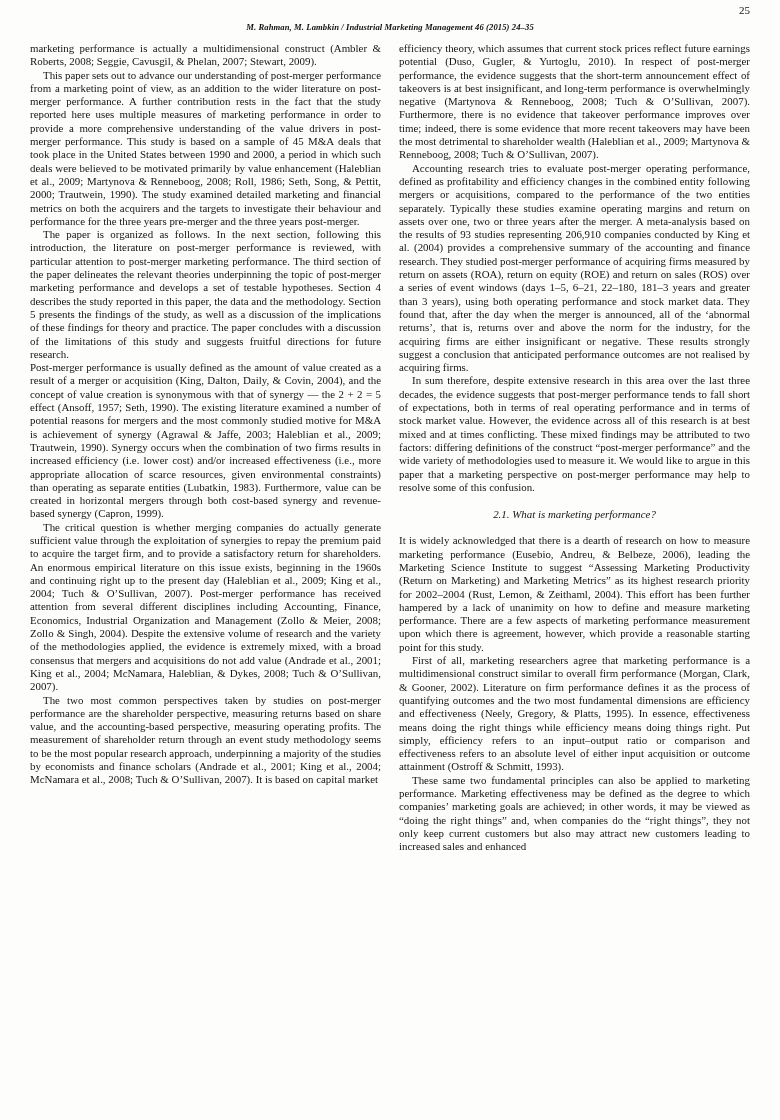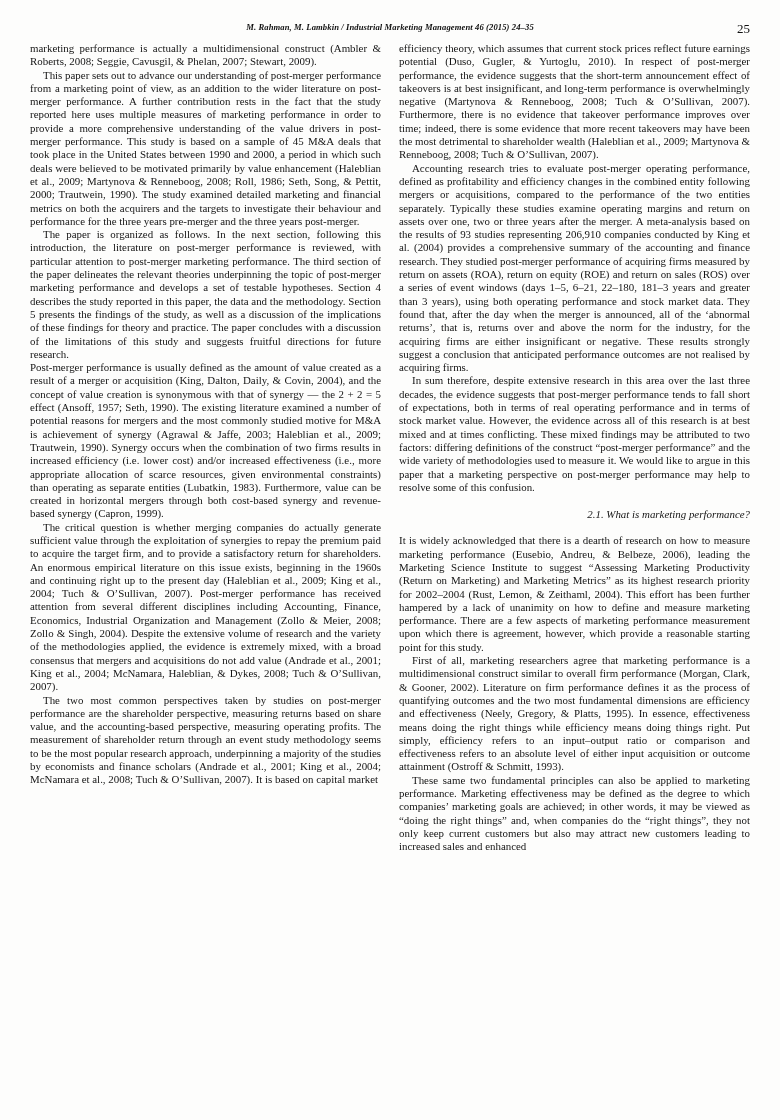--- a/index.html
+++ b/index.html
@@ -15,39 +15,39 @@
     padding: 0 30px;
     position: relative;
   }
   .header { position: relative; padding-top: 22px; height: 36px; }
   .runhead {
     display: block; text-align: center;
     font-style: italic; font-weight: bold;
     font-size: 8.6px; letter-spacing: 0.1px; color: #111;
   }
   .pagenum {
-    position: absolute; right: 0; top: 21px;
-    font-size: 13px; color: #111;
+    position: absolute; right: 0; top: 4px;
+    font-size: 11px; color: #111;
   }
   .columns { display: flex; gap: 18px; margin-top: 6px; }
   .col {
     flex: 1 1 0; min-width: 0;
     font-size: 10.9px; line-height: 13.3px;
     text-align: justify;
     hyphens: auto; -webkit-hyphens: auto;
   }
   .col p { margin: 0; text-indent: 13px; }
   .col p.noindent { text-indent: 0; }
   .sec-heading {
     font-size: 10.9px; font-weight: bold;
     margin: 14px 0 13px 0; text-align: left; text-indent: 0;
   }
   .subsec-heading {
     font-size: 10.9px; font-weight: normal; font-style: italic;
-    margin: 14px 0 13px 0; text-align: right; text-indent: 0;
+    margin: 14px 0 13px 0; text-align: center; text-indent: 0;
   }
 </style>
 </head>
 <body>
 
 <div class="page">
 
   <div class="header">
     <span class="runhead">M. Rahman, M. Lambkin / Industrial Marketing Management 46 (2015) 24–35</span>
     <span class="pagenum">25</span>

